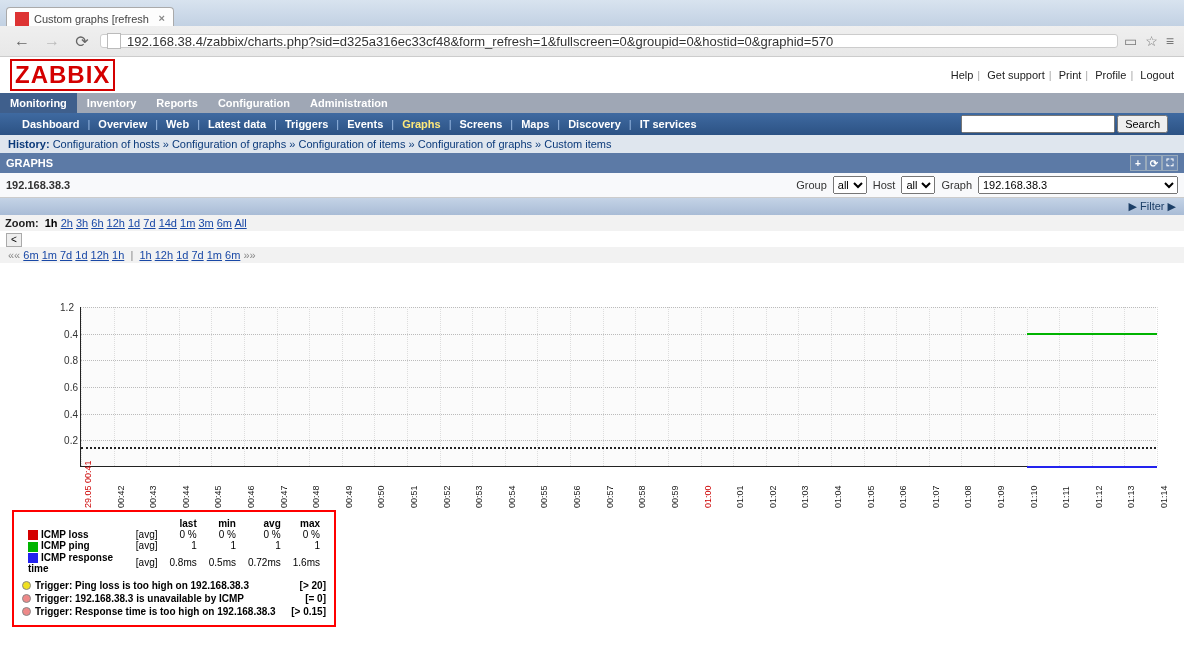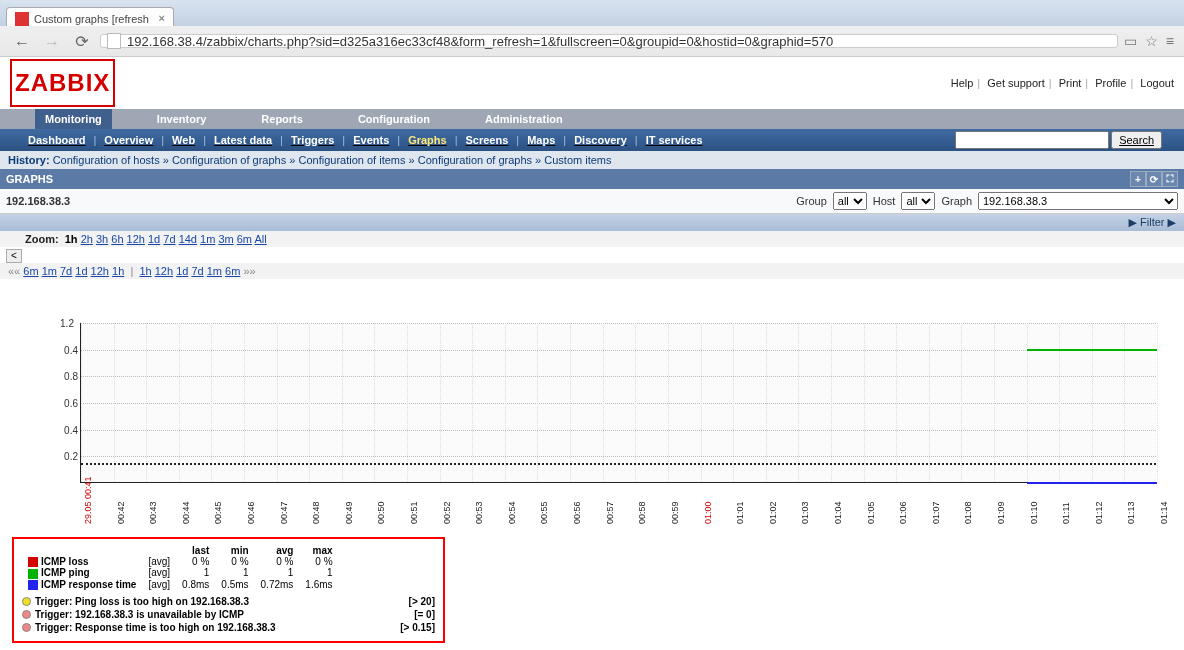--- a/index.html
+++ b/index.html
@@ -10,30 +10,30 @@
   .tab { background: #fdfdfd; border: 1px solid #aaa; border-bottom: none; border-radius: 4px 4px 0 0; padding: 4px 24px 0 8px; font-size: 11px; color: #444; position: relative; display:flex; align-items:center; gap:5px; }
   .tab-fav { width:14px; height:14px; background:#dd3333; display:inline-block; }
   .tab-x { position: absolute; right: 8px; top: 4px; color: #888; font-weight: bold; }
   .addr-row { display: flex; align-items: center; gap: 6px; padding: 4px 10px; }
   .addr-btn { width: 24px; height: 22px; display:flex; align-items:center; justify-content:center; color:#666; font-size:16px; cursor:pointer; }
   .addr-field { flex: 1; display: flex; align-items: center; border: 1px solid #ccc; border-radius: 3px; background: #fff; height: 14px; padding: 0 6px; font-size: 13px; color: #333; gap:6px; }
   .page-icon { width:14px; height:16px; border:1px solid #bbb; background:#fff; }
   .addr-icons { display:flex; gap:8px; color:#777; font-size:14px; }
   
   .zabbix-header { display:flex; justify-content:space-between; align-items:center; padding: 2px 10px; }
-  .zabbix-logo { font-family: Arial; font-size: 24px; font-weight: bold; letter-spacing: 1px; color:#d40000; border: 2px solid #d40000; padding: 8px 3px; background:#fff;text-align:center; }
+  .zabbix-logo { font-family: Arial; font-size: 24px; font-weight: bold; letter-spacing: 1px; color:#d40000; border: 2px solid #d40000; padding: 0 3px; background:#fff;text-align:center; }
   .header-links { font-size: 11px; color:#222; }
   .header-links a { color:#222; text-decoration:none; }
   .sep { padding: 0 4px; color:#aaa; }
   
   .main-menu { display:flex; background:#9fa7b5; }
-  .main-menu-item { padding: 4px 10px; font-size: 11px; font-weight:bold; color:#fff; cursor:pointer;margin-left:35px; }
+  .main-menu-item { padding: 4px 10px; font-size: 11px; font-weight:bold; color:#fff; cursor:pointer; }
   .main-menu-item.active { background:#3f5f8c; }
   
-  .sub-menu { display:flex; align-items:center; background:linear-gradient(#3f6aa1,#2c5284); padding: 2px 22px; gap: 2px; text-decoration: underline; }
+  .sub-menu { display:flex; align-items:center; background:linear-gradient(#3f6aa1,#2c5284); padding: 2px 16px; gap: 2px; }
   .sub-menu-item { color:#fff; font-weight:bold; font-size:11px; padding:2px 6px; cursor:pointer; }
   .sub-menu-item.active { color:#ffe97a; }
   .sub-sep { color:#9cbce5; }
   .sub-search { margin-left:auto; display:flex; gap:2px; }
   .sub-search input { height:18px; font-size:11px; padding:0 4px; }
   .sub-search button { height:18px; font-size:11px; padding:0 6px; }
   
   .history-row { background:#dfe6ee; padding:3px 8px; font-size:11px; color:#0b3a7a; }
   .history-row a { color:#0b3a7a; text-decoration:none; }
   
@@ -42,40 +42,40 @@
   .gicon { width:16px; height:16px; border:1px solid #9ab; background:#6b87b0; display:flex; align-items:center; justify-content:center; font-size:10px; color:#fff; }
   
   .filter-row { display:flex; align-items:center; padding:3px 6px; border-bottom:1px solid #ccc; gap:8px; background:#f8f9fb; }
   .filter-title { font-weight:bold; color:#333; }
   .filter-right { margin-left:auto; display:flex; align-items:center; gap:6px; }
   .filter-right label { color:#333; }
   .filter-right select { font-size:11px; height:18px; }
   .filter-link-row { background:linear-gradient(#c4d3e6,#a9bcd6); display:flex; justify-content:flex-end; padding:2px 8px; }
   .filter-link-row a { color:#1b3e66; font-size:11px; text-decoration:none; }
   
-  .zoom-bar { padding:2px 25px; background:#f2f2f2; font-size:11px; color:#222; }
+  .zoom-bar { padding:2px 5px; background:#f2f2f2; font-size:11px; color:#222; }
   .zoom-bar a { color:#1948a6; text-decoration:underline; }
   .zoom-bar .bold { font-weight:bold; color:#000; text-decoration:none; }
   .time-row { padding:2px 8px; background:#f2f2f2; font-size:11px; color:#1948a6; }
   .time-row .nav { text-decoration:underline; }
   .scroll-btn { display:inline-block; border:1px solid #aaa; background:#eee; width:16px; text-align:center; font-size:10px; margin:2px 6px 0 6px; line-height:12px;}
   
   .chart-area { position:relative; height:370px; background:#fff; }
   .chart-title-box { position:absolute; right:10px; top:4px; border:2px solid #f00; padding:4px 6px 56px 6px; width:225px; font-size:12px; font-weight:bold; text-align:center; }
   .chart-plot { position:absolute; left:80px; top:44px; width:1076px; height:160px; background:#fbfbfb; border-left:1px solid #222; border-bottom:1px solid #222; }
   .grid-h { position:absolute; left:0; width:100%; border-top:1px dotted #bbb; }
   .grid-v { position:absolute; top:0; height:100%; border-left:1px dotted #ddd; }
   .threshold { position:absolute; left:0; width:100%; border-top:2px dotted #222; }
   .green-seg { position:absolute; height:2px; background:#00b300; }
   .blue-seg { position:absolute; height:2px; background:#2222ee; }
   .ylabel { position:absolute; left:56px; font-size:10px; color:#333; width:22px; text-align:right; }
   .xlabel { position:absolute; bottom:115px; font-size:9px; color:#222; transform: rotate(-90deg); transform-origin: left top; }
   .xlabel.red { color:#c00; }
   
-  .legend-wrap { position:absolute; left:12px; bottom:6px; border:2px solid #f00; padding:6px 8px 8px 8px; font-size:10px; font-family:Arial,Helvetica,sans-serif; width:433px; }
+  .legend-wrap { position:absolute; left:12px; bottom:6px; border:2px solid #f00; padding:6px 8px 8px 8px; font-size:10px; font-family:Arial,Helvetica,sans-serif; width:324px; }
   .legend-table { border-collapse:collapse; }
   .legend-table td, .legend-table th { padding:0 6px; font-size:10px; text-align:right; }
   .legend-table td.name { text-align:left; }
   .legend-table th { font-weight:bold; }
   .color-swatch { display:inline-block; width:10px; height:10px; vertical-align:middle; margin-right:3px; }
   .trig { display:flex; align-items:center; gap:4px; margin-top:2px; }
   .trig-circ { width:9px; height:9px; border-radius:50%; border:1px solid #888; }
   .trig-label { font-weight:bold; }
   .trig-cond { margin-left:auto; font-weight:bold; }
 </style>

